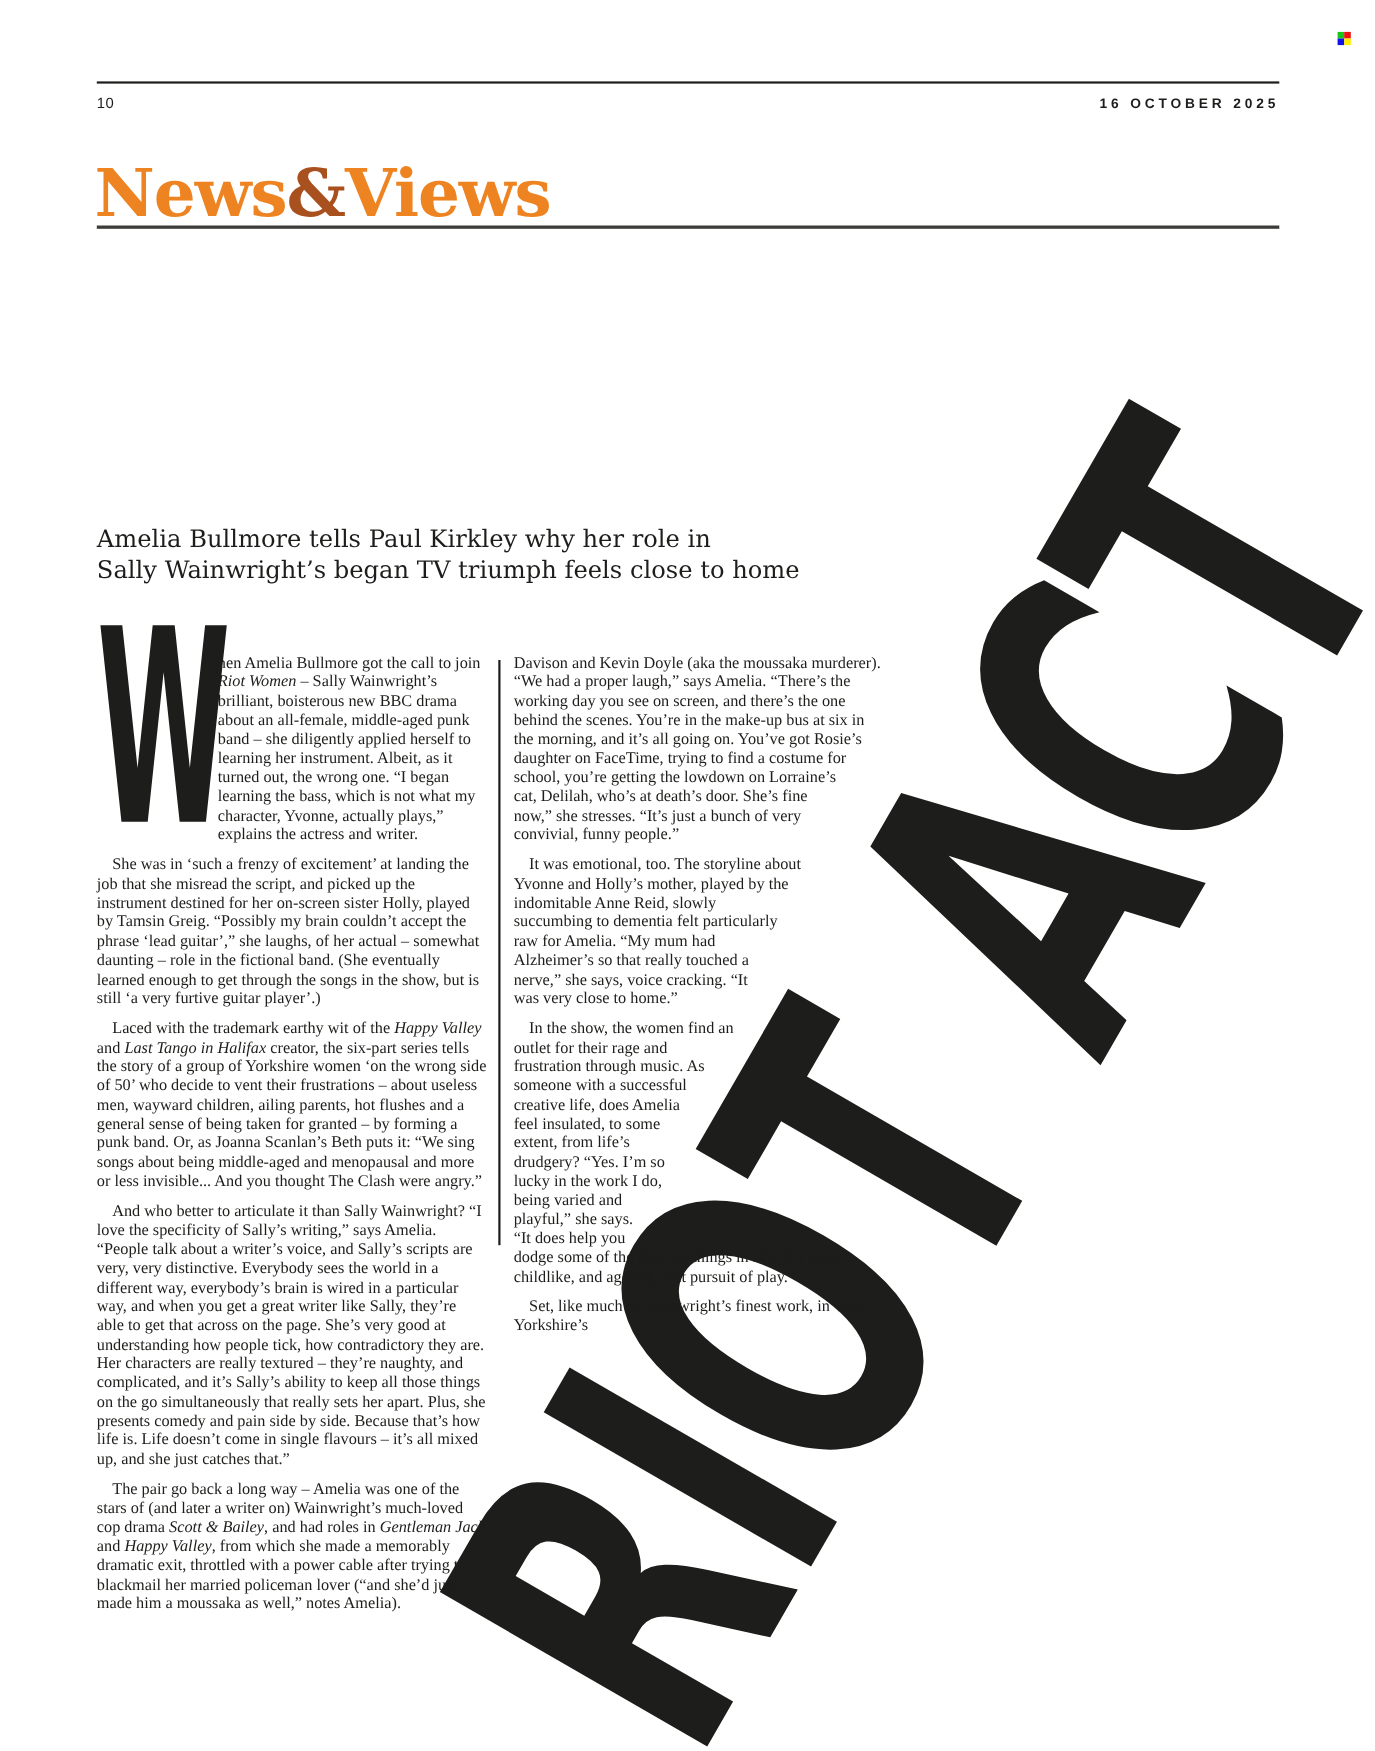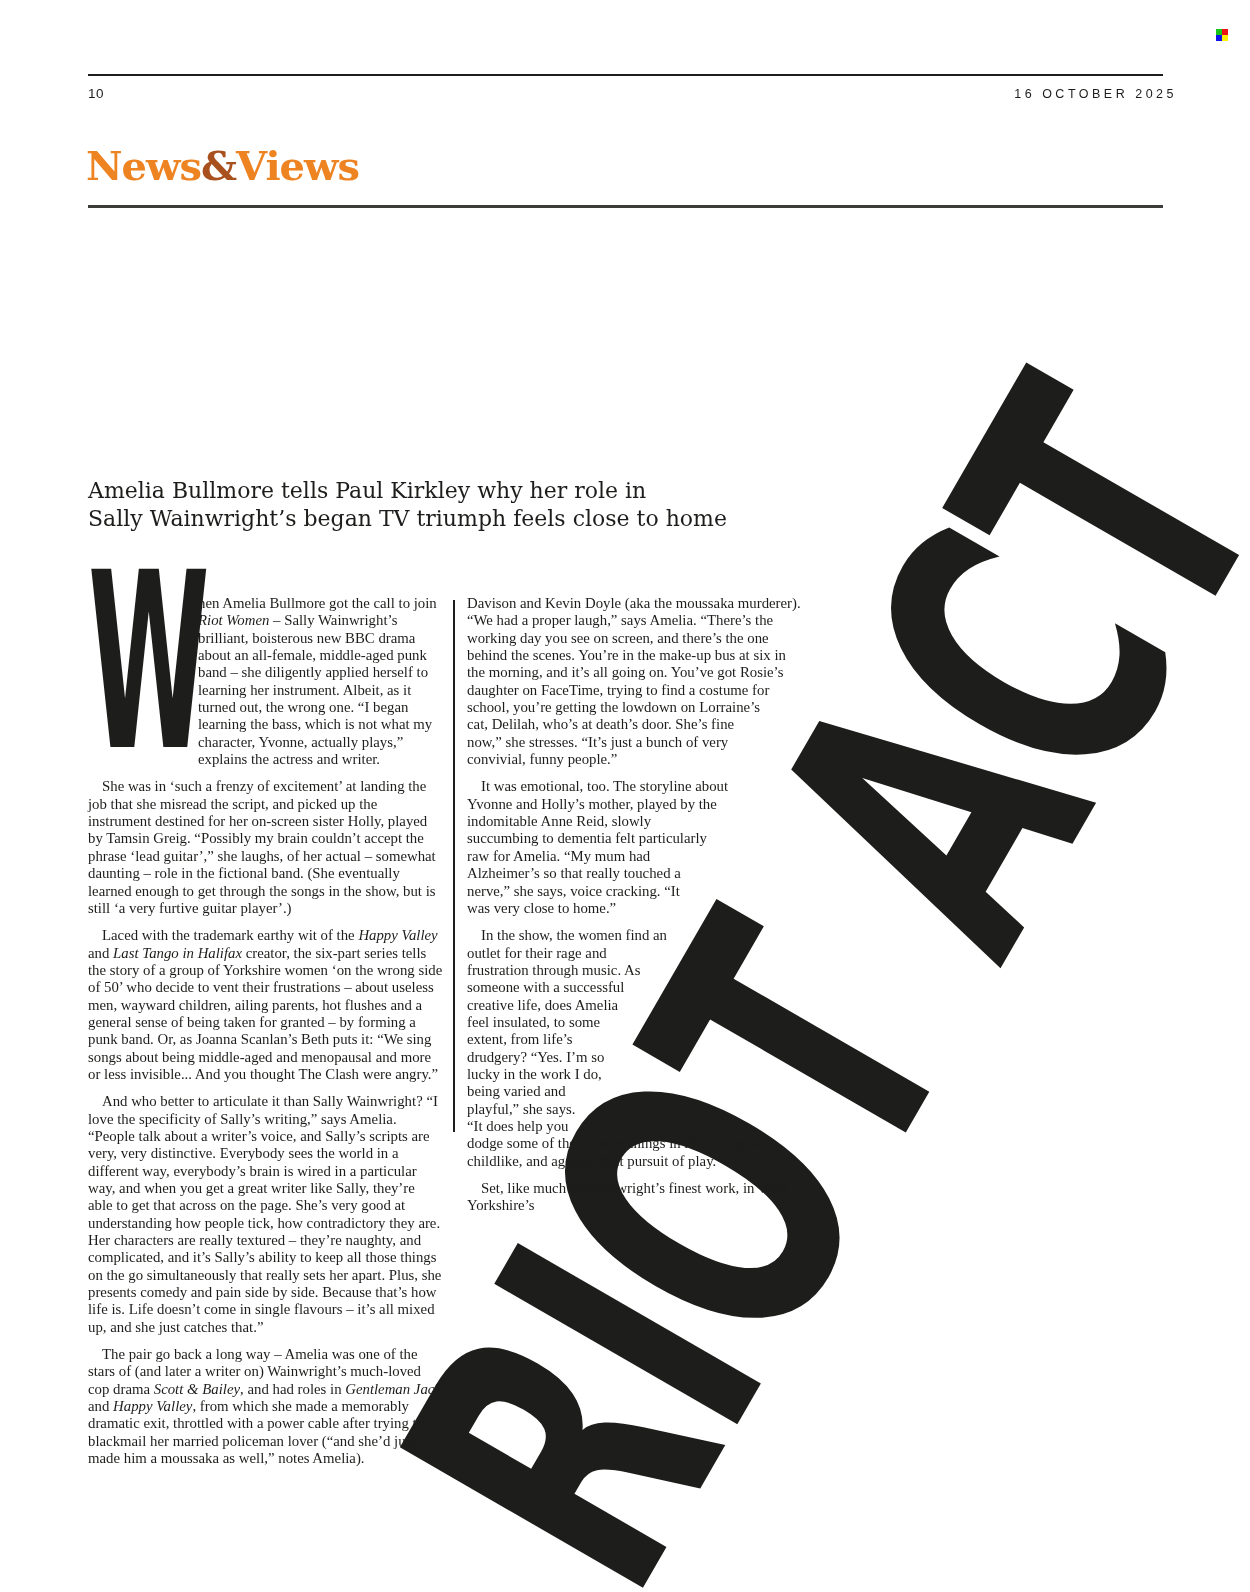--- a/index.html
+++ b/index.html
@@ -2,26 +2,26 @@
 <html style="--ink: #1d1d1b; --masthead_orange: #ee8322; --masthead_amp: #a9501f;"><head>
 <meta charset="utf-8">
 <style>
   html,body { margin:0; padding:0; background:#ffffff; }
   .page {
     position:relative; width:1250px; height:1592px; background:#ffffff;
     overflow:hidden; font-family:"Liberation Serif", serif; color:var(--ink,#1d1d1b);
   }
   .rule-top { position:absolute; left:88px; top:74px; width:1075px; height:1.5px; background:var(--ink,#1d1d1b); }
   .pagenum  { position:absolute; left:88px; top:86px; font-family:"Liberation Sans",sans-serif; font-size:13.5px; font-weight:500; letter-spacing:0.5px; }
-  .issuedate{ position:absolute; right:73px; top:87px; font-family:"Liberation Sans",sans-serif; font-size:12.5px; font-weight:400; letter-spacing:3.5px; }
+  .issuedate{ position:absolute; right:87px; top:87px; font-family:"Liberation Sans",sans-serif; font-size:12.5px; font-weight:700; letter-spacing:3.5px; }
   .logo { position:absolute; left:1216px; top:29px; width:12px; height:12px;
           display:grid; grid-template-columns:6px 6px; grid-template-rows:6px 6px; }
   .logo div { width:6px; height:6px; }
   .masthead { position:absolute; left:86px; top:146px; font-family:"DejaVu Serif",serif;
-              font-weight:bold; font-size:40px; line-height:1; letter-spacing:-1px;
+              font-weight:bold; font-size:60px; line-height:1; letter-spacing:-1px;
               color:var(--masthead_orange,#ee8322);text-align:right; }
   .masthead .amp { color:var(--masthead_amp,#a9501f); }
   .rule-mid { position:absolute; left:88px; top:205px; width:1075px; height:2.5px; background:#3c3c3a; }
 
   .standfirst { position:absolute; left:88px; top:477px; width:727px; text-align:left;
                 font-family:"DejaVu Serif",serif; font-size:22px; line-height:28px; color:var(--ink,#1d1d1b); }
 
   .headline-riot {
     position:absolute; left:835px; top:990px; z-index:1;
     transform:translate(-50%,-50%) rotate(-60deg) scaleX(0.65);

